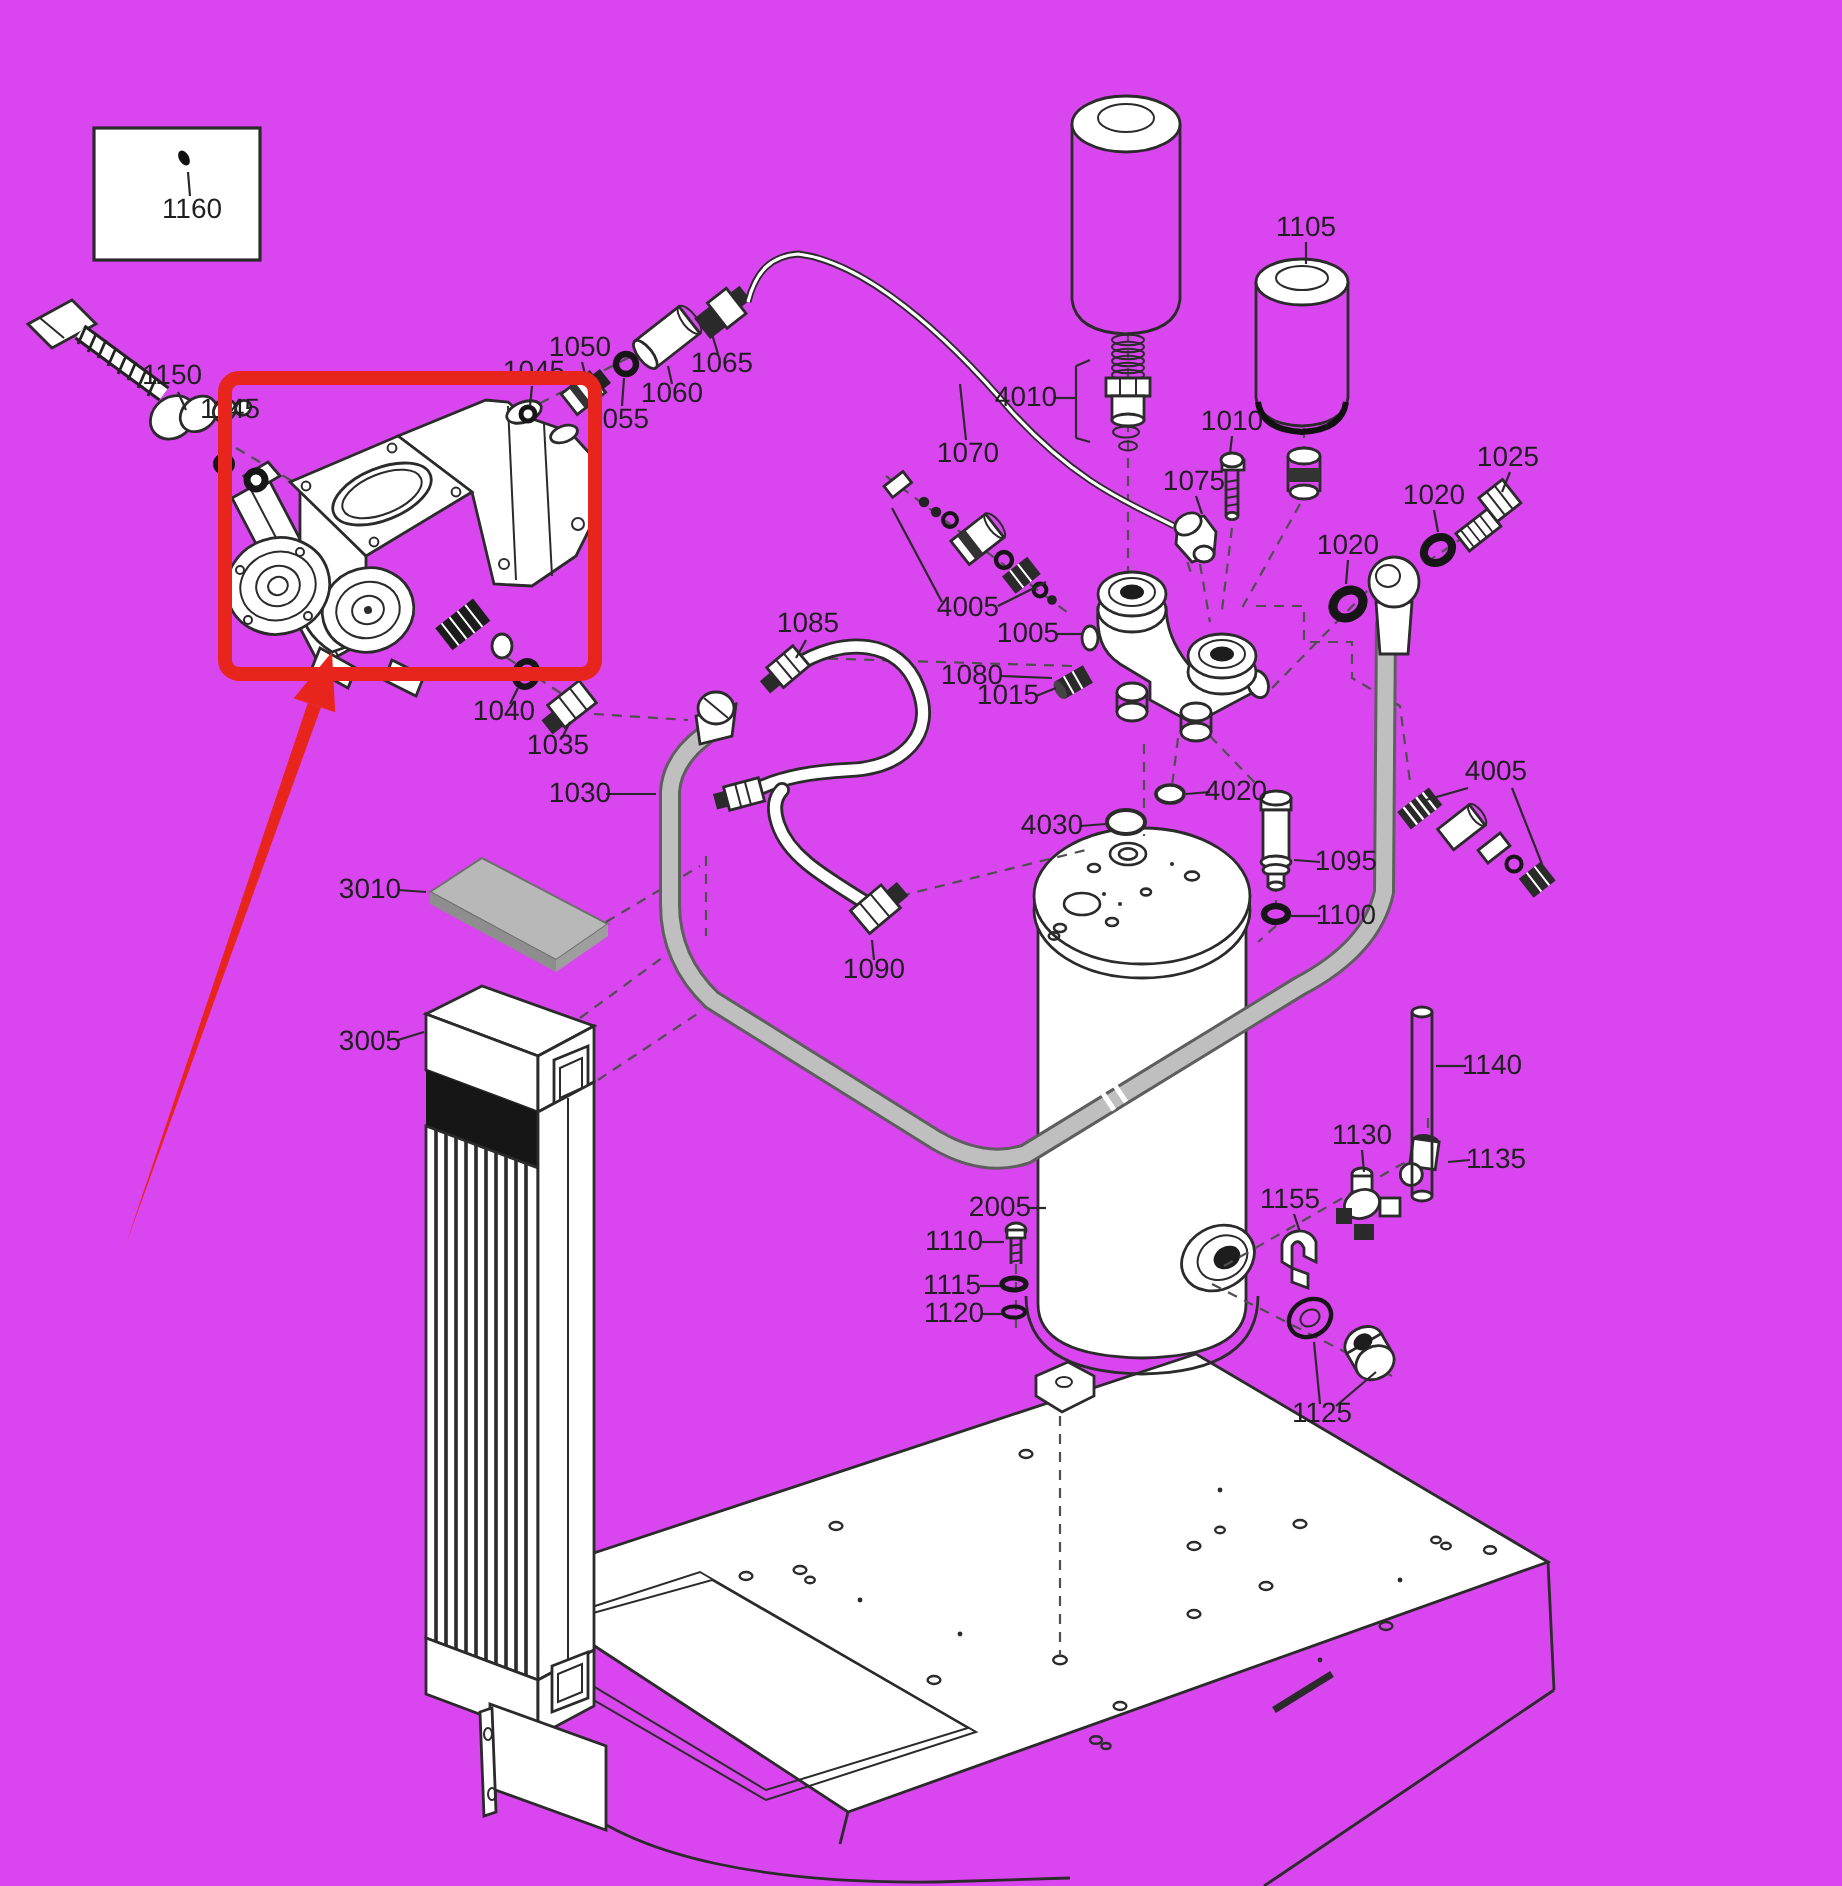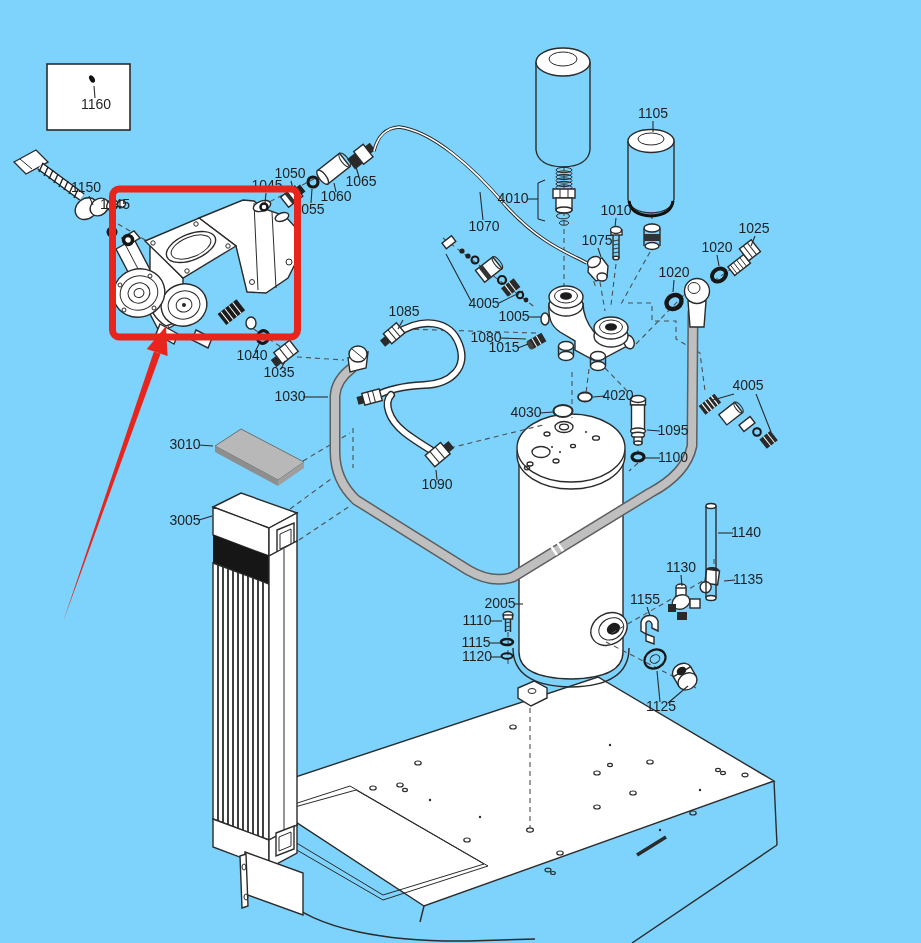--- a/index.html
+++ b/index.html
@@ -1,16 +1,16 @@
 <!DOCTYPE html>
 <html><head>
 <meta charset="utf-8">
 <style>
   html,body{margin:0;padding:0;background:#ffffff;}
-  .stage{position:relative;width:921px;height:943px;background:#7dd3fc;overflow:hidden;
+  .stage{position:relative;width:921px;height:943px;background:#d946ef;overflow:hidden;
          font-family:"Liberation Sans", sans-serif;}
   svg{display:block;}
   svg text{font-family:"Liberation Sans", sans-serif;font-size:14px;fill:#1f1f1f;}
   .ln{fill:#ffffff;stroke:#2b2b2b;stroke-width:1.4;}
   .lnn{fill:none;stroke:#2b2b2b;stroke-width:1.4;}
   .thin{fill:none;stroke:#2b2b2b;stroke-width:1;}
   .dk{fill:#1d1d1d;stroke:none;}
   .donut{fill:none;stroke:#161616;}
   .ld{stroke:#2a2a2a;stroke-width:1.1;}
   .dash{stroke:#4f4f4f;stroke-width:1.1;fill:none;stroke-dasharray:5 4;}

